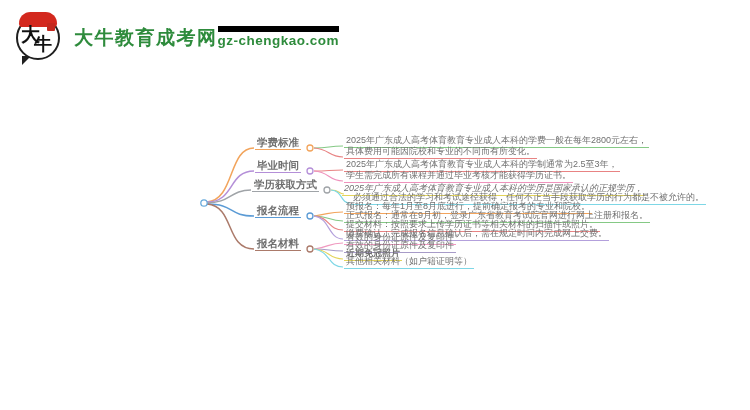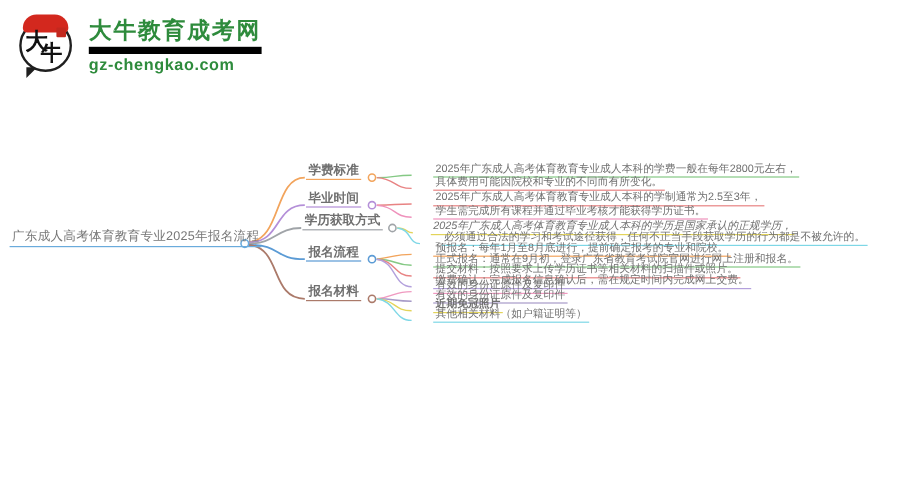--- a/index.html
+++ b/index.html
@@ -9,30 +9,30 @@
   
   .logo{position:absolute;left:14px;top:12px;display:flex;align-items:center;gap:10px;cursor:pointer;}
   .logo-mark{position:relative;width:50px;height:52px;}
   .bubble{position:absolute;left:2px;top:4px;width:40px;height:40px;border:2.5px solid #1f1f1f;border-radius:50%;background:#fff;}
   .bubble-tail{position:absolute;left:8px;top:44px;width:0;height:0;border-left:9px solid #1f1f1f;border-bottom:9px solid transparent;}
   .arc{position:absolute;left:5px;top:0px;width:38px;height:15px;background:#d3281e;border-radius:19px 19px 6px 6px;}
   .mk{position:absolute;font-family:"Liberation Serif","DejaVu Serif",serif;font-weight:bold;color:#111;}
   .mk1{left:7px;top:10px;font-size:19px;}
   .mk2{left:20px;top:20px;font-size:18px;}
   .seal{position:absolute;left:33px;top:11px;width:8px;height:8px;background:#c3281e;border-radius:1px;}
-  .logo-text{display:flex;flex-direction:column;}
+  .logo-text{display:flex;flex-direction:row;}
   .logo-title{font-size:19px;font-weight:bold;letter-spacing:1.5px;color:#2e8b3c;line-height:24px;}
   .logo-domain{font-size:13.5px;font-weight:bold;color:#2e8b3c;border-top:6px solid #000000;padding-top:1px;letter-spacing:.5px;line-height:16px;}
 
   
   .links{position:absolute;left:0;top:0;width:750px;height:410px;pointer-events:none;}
   .node{position:absolute;color:#777;white-space:nowrap;border-bottom:1.5px solid #999;}
   .root{font-size:10.5px;line-height:11px;padding:0 2px 2px 2px;letter-spacing:.2px;}
   .lvl2{font-size:10.5px;line-height:11px;padding:0 2px 1px 2px;font-weight:bold;color:#6f6f6f;font-family:Liberation Serif, serif;}
-  .leaf{font-size:9px;line-height:9.5px;padding:0 2px 1px 2px;border-bottom-width:1.2px;color:#707070;margin-left:17px;}
+  .leaf{font-size:9px;line-height:9.5px;padding:0 2px 1px 2px;border-bottom-width:1.2px;color:#707070;}
 </style>
 </head>
 <body>
 
 <div class="stage">
 
   <div class="logo">
     <div class="logo-mark">
       <div class="bubble-tail"></div>
       <div class="bubble"></div>
@@ -75,21 +75,20 @@
     <path d="M314,249 C330,251 328,267 343,267" stroke="#7ed7e6" stroke-width="1.2" fill="none"></path>
 
     <circle cx="204" cy="203" r="3.2" fill="#fff" stroke="#6aabdc" stroke-width="1.3"></circle>
     <circle cx="310" cy="148" r="3" fill="#fff" stroke="#f2a45c" stroke-width="1.3"></circle>
     <circle cx="310" cy="171" r="3" fill="#fff" stroke="#b48fd8" stroke-width="1.3"></circle>
     <circle cx="327" cy="190" r="3" fill="#fff" stroke="#a0a4a8" stroke-width="1.3"></circle>
     <circle cx="310" cy="216" r="3" fill="#fff" stroke="#5b9bd5" stroke-width="1.3"></circle>
     <circle cx="310" cy="249" r="3" fill="#fff" stroke="#ab7a6a" stroke-width="1.3"></circle>
   </svg>
 
-  <div class="node root" style="left: 8px; top: 192px; border-bottom-color: rgb(106, 171, 220);">广东成人高考体育教育专业2025年报名流程</div>
 
   <div class="node lvl2" style="left: 255px; top: 137px; border-bottom-color: rgb(242, 164, 92);">学费标准</div>
   <div class="node lvl2" style="left: 255px; top: 160px; border-bottom-color: rgb(180, 143, 216);">毕业时间</div>
   <div class="node lvl2" style="left: 252px; top: 179px; border-bottom-color: rgb(160, 164, 168);">学历获取方式</div>
   <div class="node lvl2" style="left: 255px; top: 205px; border-bottom-color: rgb(91, 155, 213);">报名流程</div>
   <div class="node lvl2" style="left: 255px; top: 238px; border-bottom-color: rgb(171, 122, 106); text-align: right;">报名材料</div>
 
   <div class="node leaf" style="left: 344px; top: 136px; border-bottom-color: rgb(133, 201, 133);">2025年广东成人高考体育教育专业成人本科的学费一般在每年2800元左右，</div>
   <div class="node leaf" style="left: 344px; top: 147px; border-bottom-color: rgb(232, 131, 131);">具体费用可能因院校和专业的不同而有所变化。</div>
 

